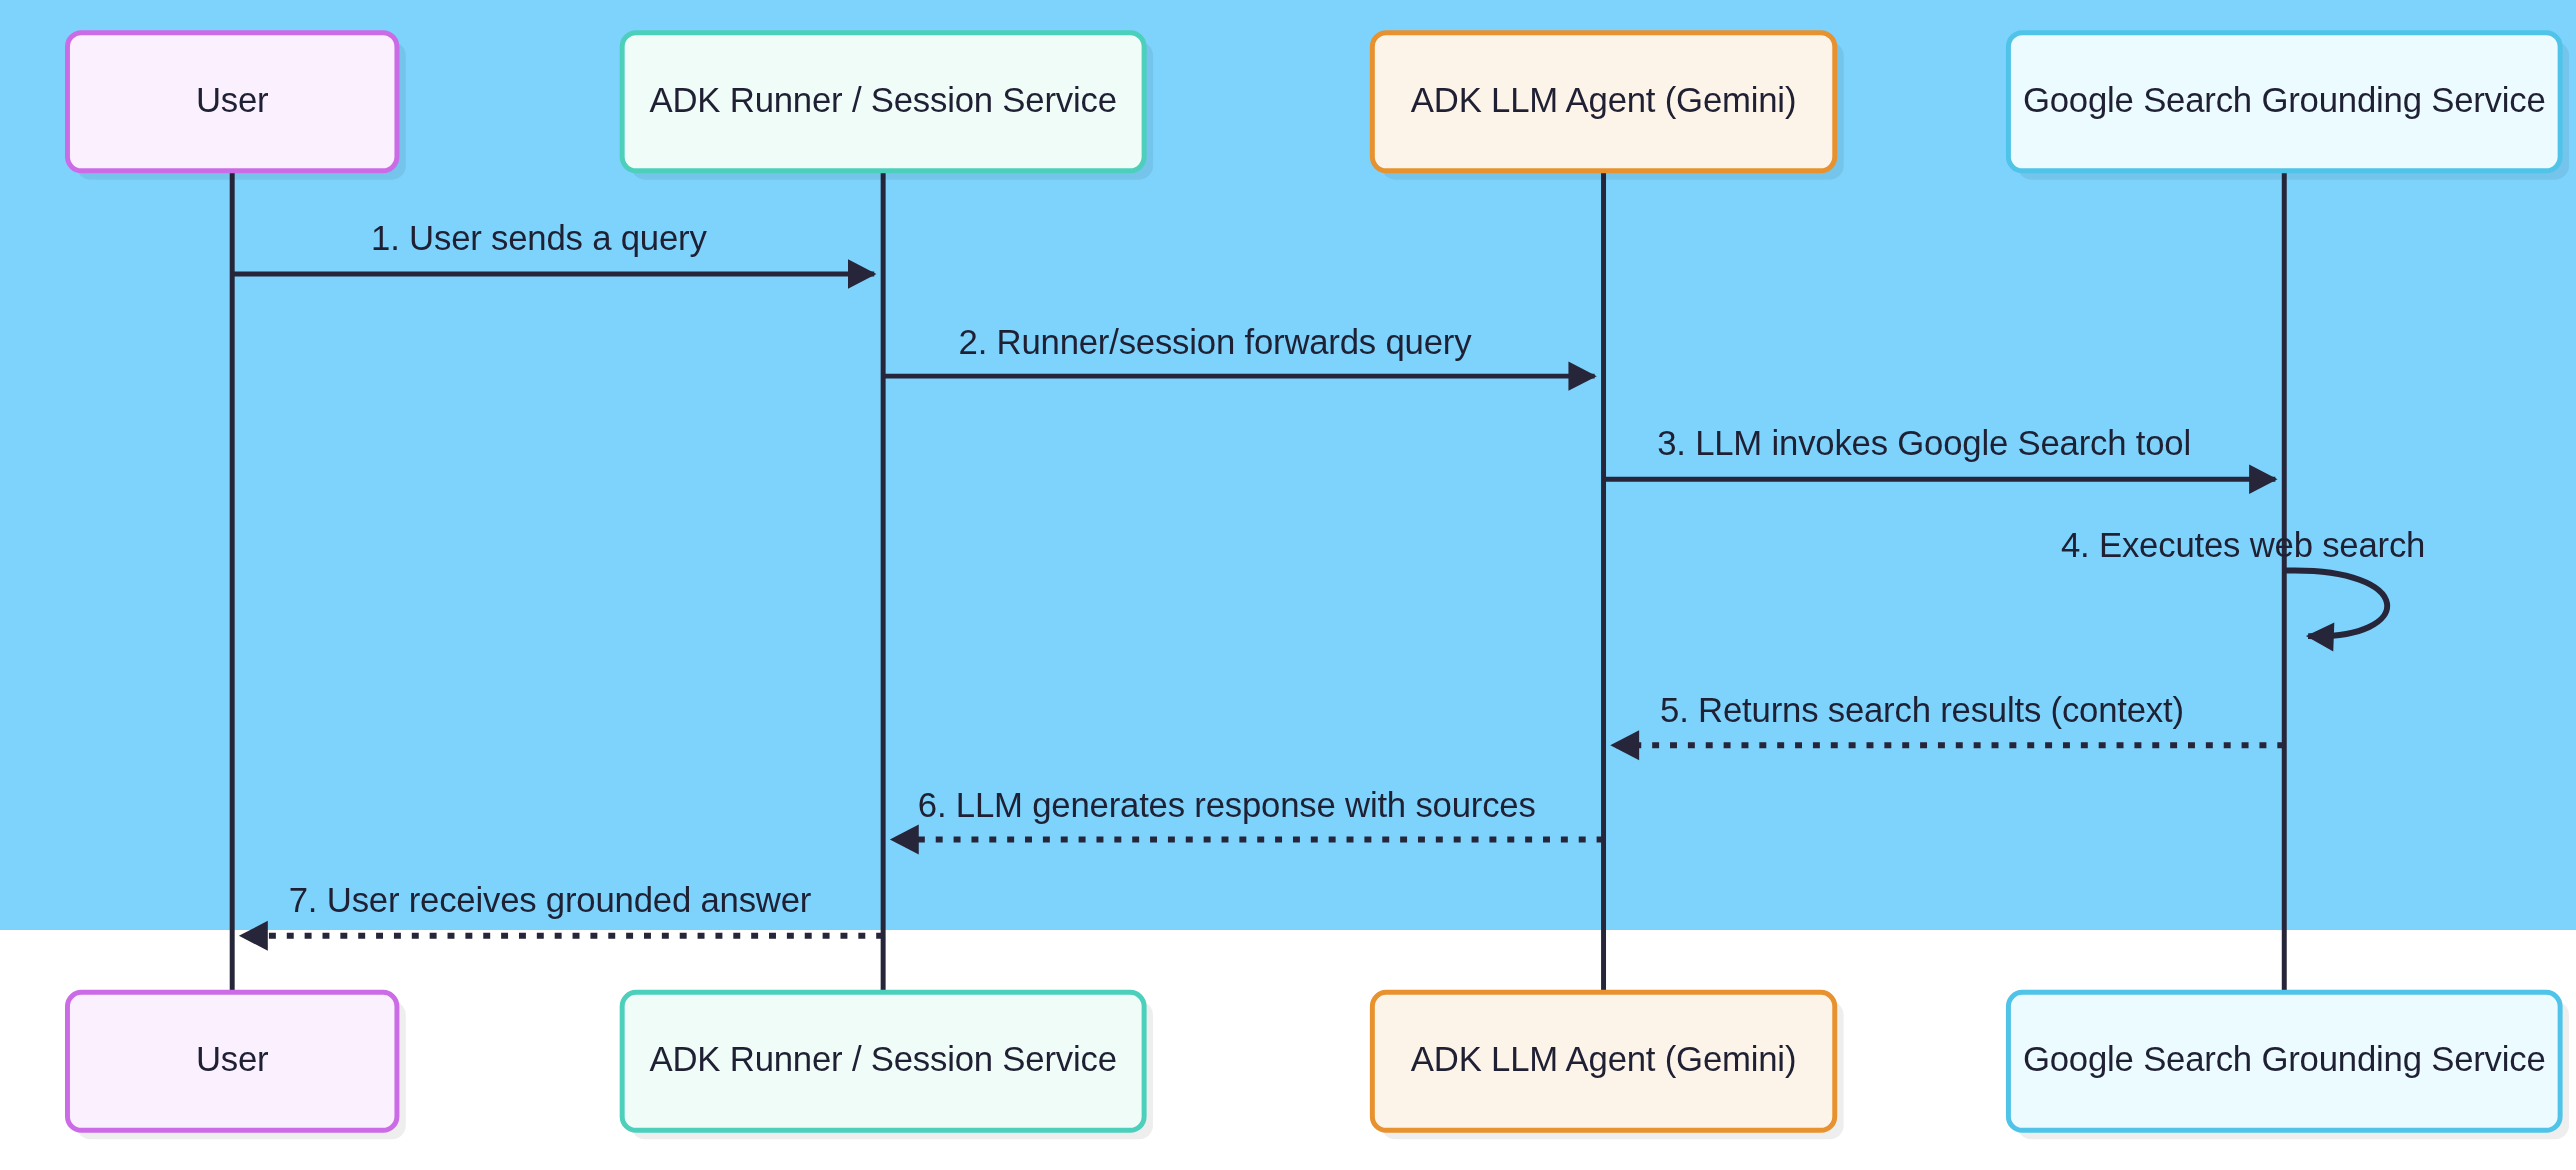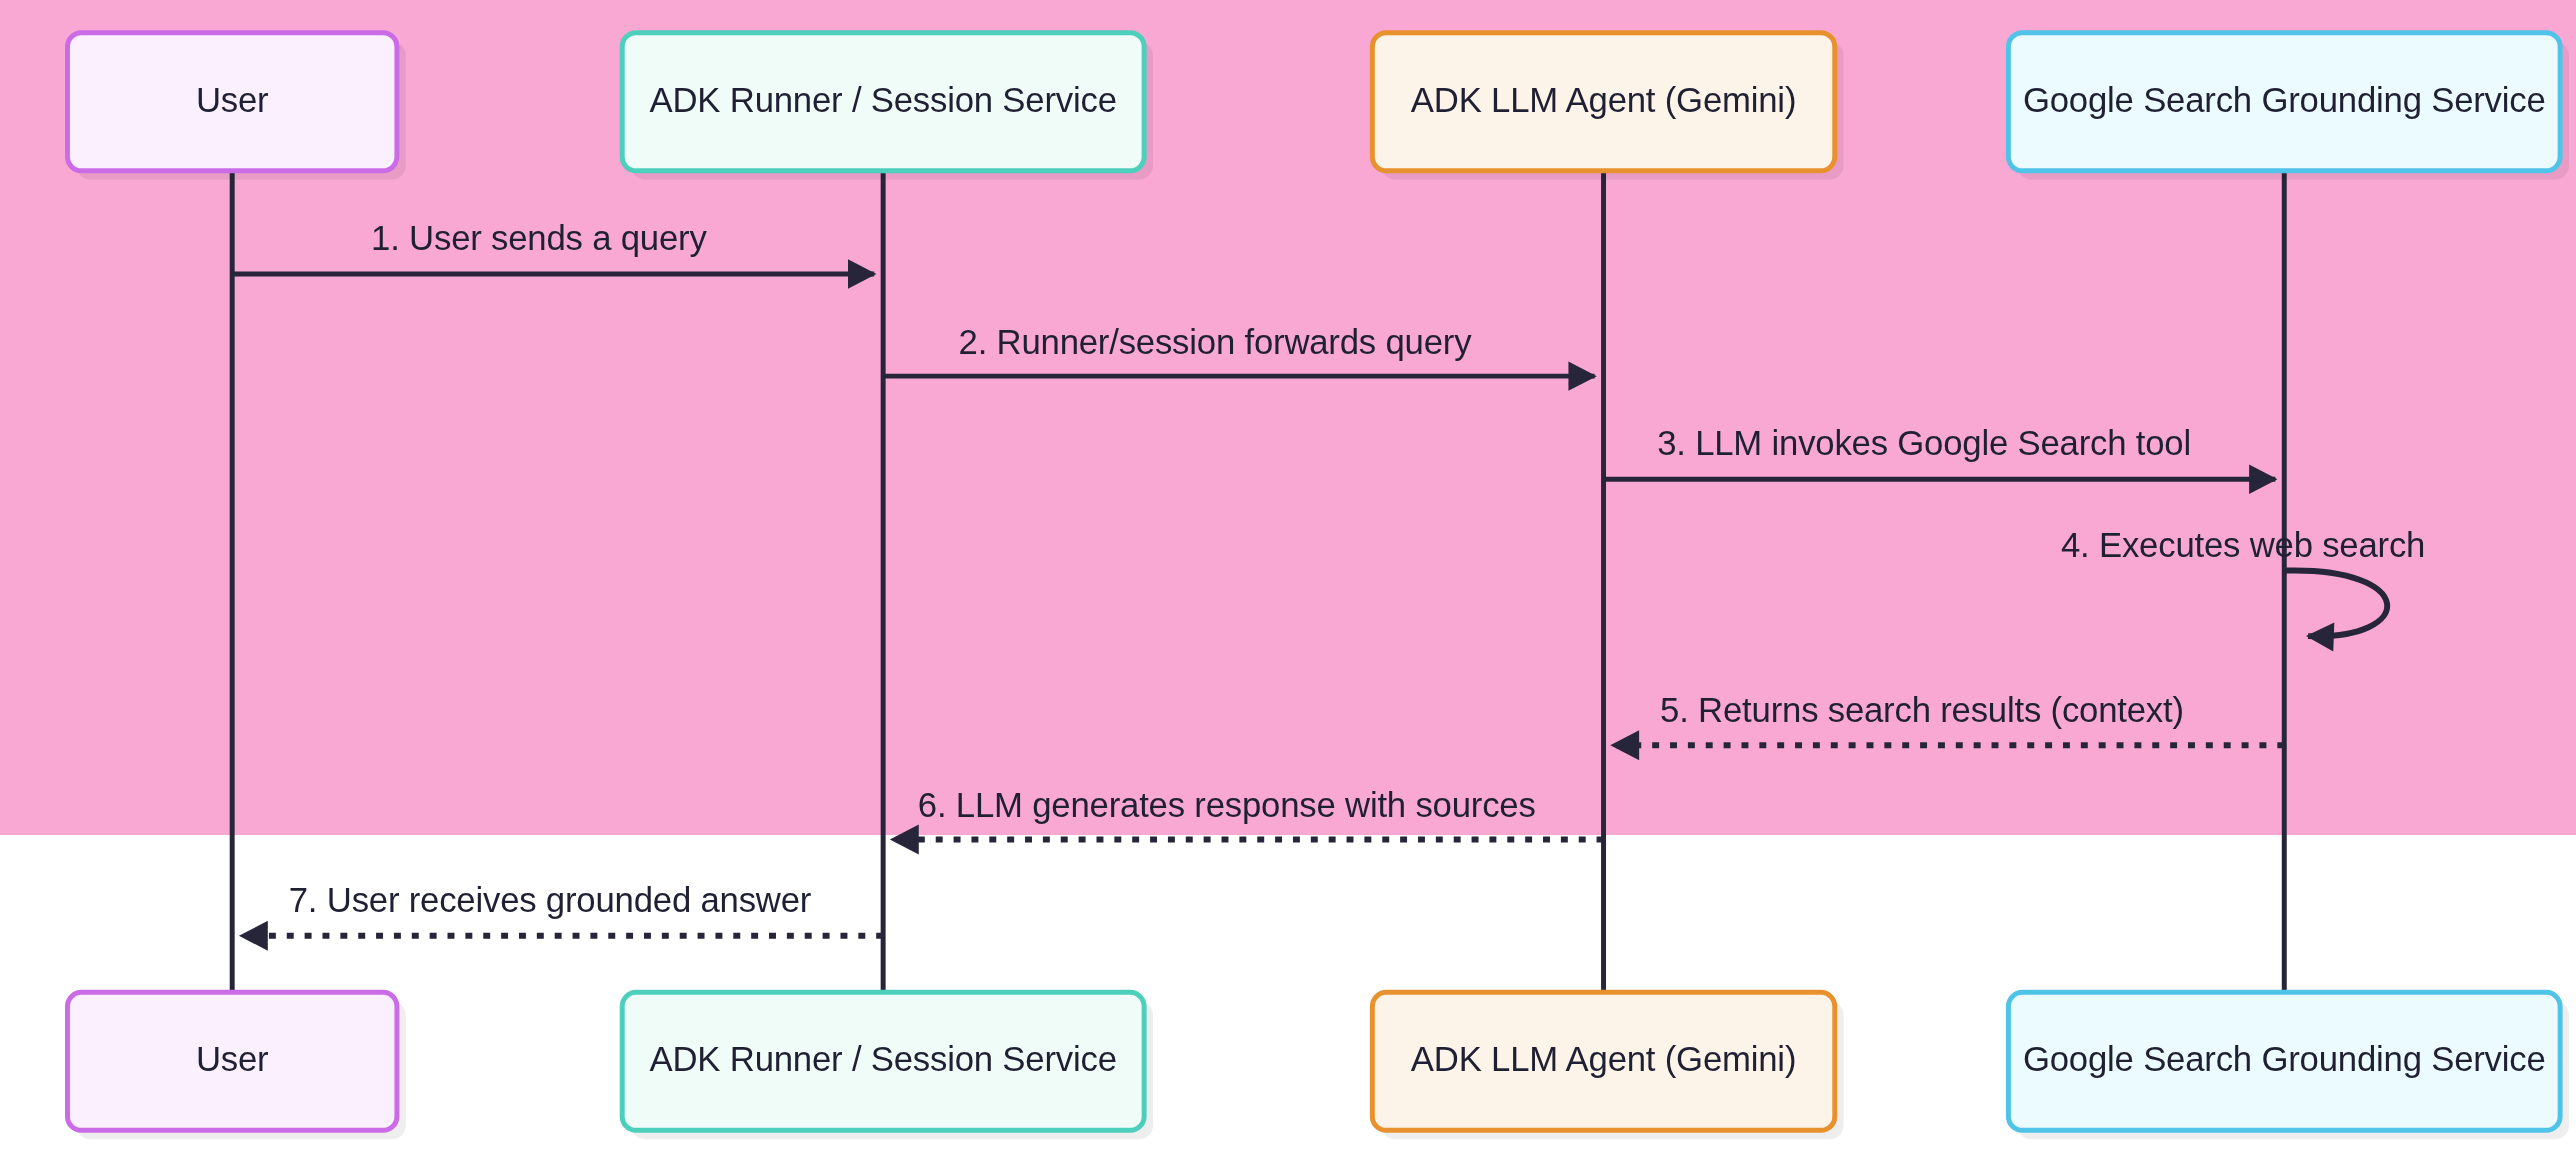--- a/index.html
+++ b/index.html
@@ -2,21 +2,21 @@
 <html><head>
 <meta charset="utf-8">
 <title>Sequence Diagram</title>
 <style>
   html,body{margin:0;padding:0;background:#ffffff;}
   body{
     width:2576px;height:1171px;overflow:hidden;
     font-family:"Liberation Sans","DejaVu Sans",sans-serif;
     -webkit-font-smoothing:antialiased;
   }
-  #diagram{position:relative;width:2576px;height:835px;background:#f9a8d4;}
+  #diagram{position:relative;width:2576px;height:930px;background:#7dd3fc;}
   svg#seq{position:absolute;left:0;top:0;width:2576px;height:1171px;display:block;}
   .pbox-rect{stroke-width:5px;}
   .pbox-label{
     font-family:"Liberation Sans","DejaVu Sans",sans-serif;
     font-size:35px;fill:#1f2033;dominant-baseline:middle;text-anchor:middle;
     letter-spacing:-0.2px;
   }
   .lifeline{stroke:#272539;stroke-width:5px;}
   .msg-line{stroke:#272539;stroke-width:5px;fill:none;}
   .msg-line.dotted{stroke-dasharray:7 11;stroke-width:6px;stroke-linecap:butt;}

